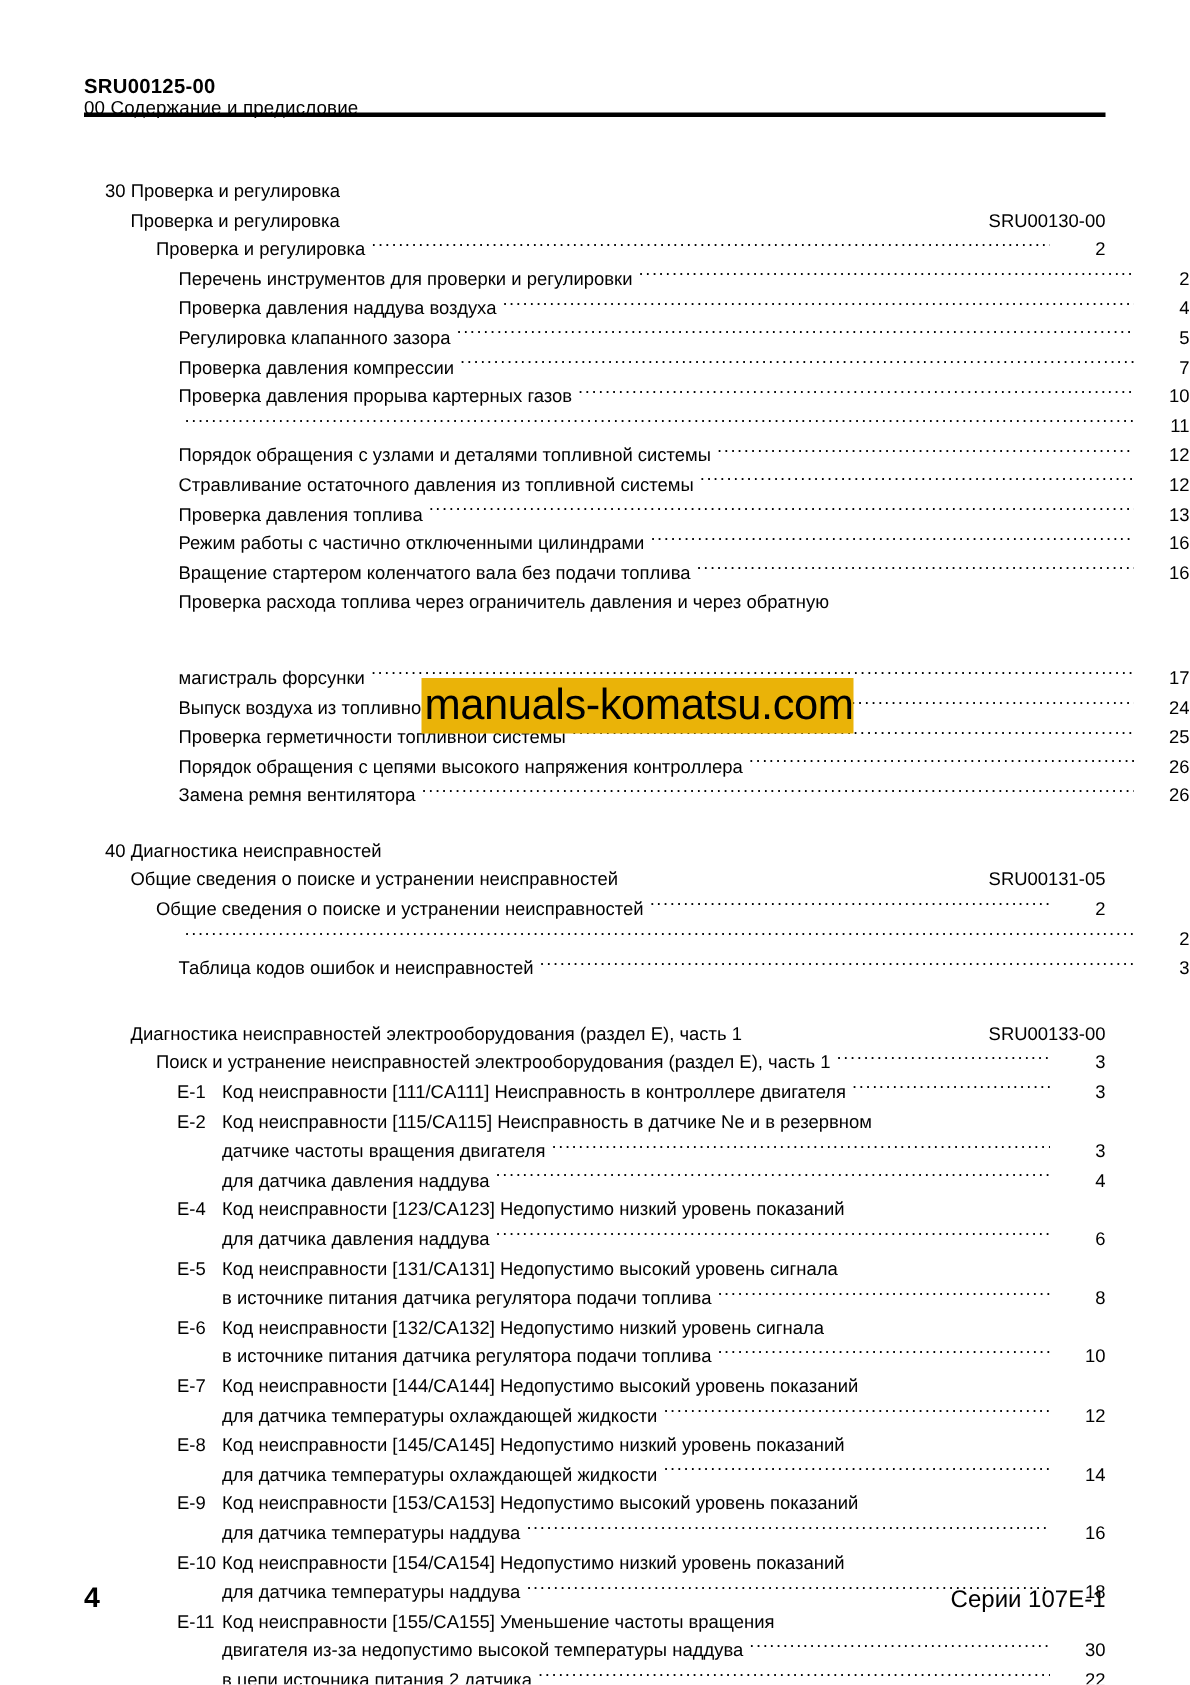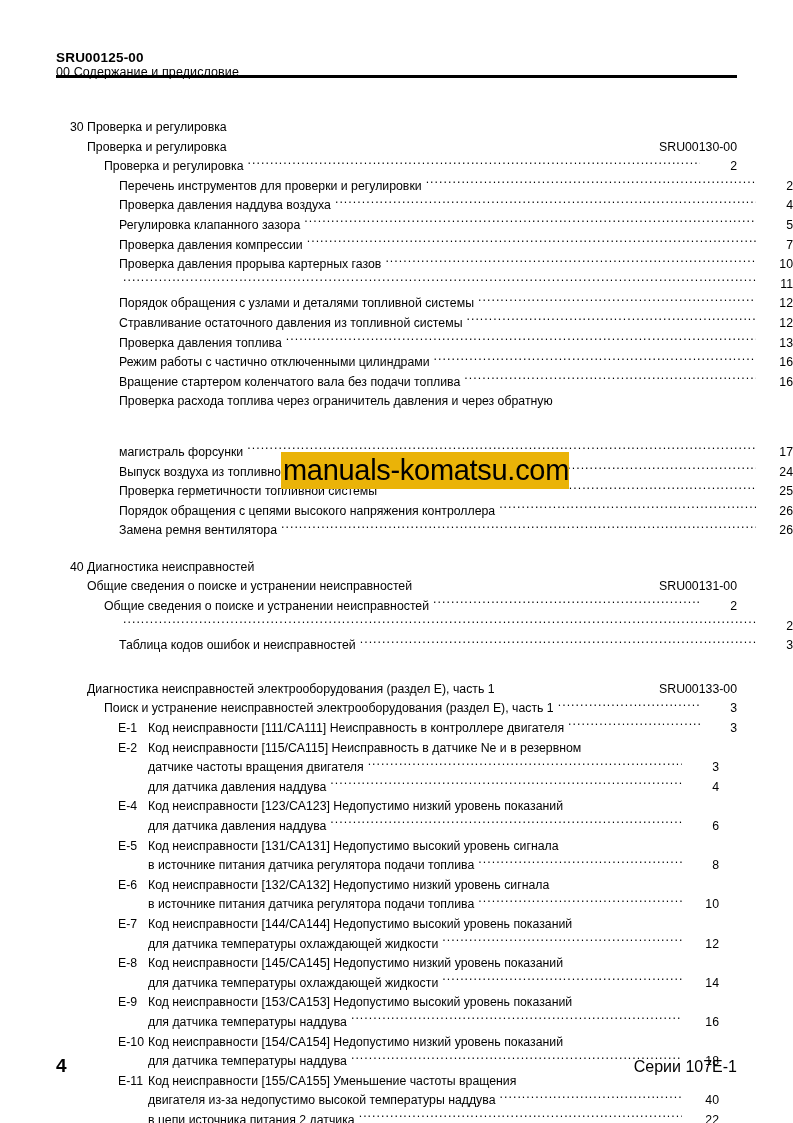--- a/index.html
+++ b/index.html
@@ -191,21 +191,21 @@
   .erow.no-leader .leader::before { content: ""; }
   .erow .pageno {
     flex: 0 0 auto;
     width: 34px;
     text-align: right;
     font-size: 12.3px;
   }
   
   .econt {
     padding-left: 148px;
-    padding-right: 74px;
+    padding-right: 56px;
   }
   .gap-md { height: 17px; }
   .gap-lg { height: 24px; }
 
   
   #watermark {
     position: absolute;
     left: 281px;
     top: 452px;
     font-size: 29px;
@@ -357,21 +357,21 @@
 
     <div class="gap-md"></div>
 
     <div class="section">
       <div class="head-row lv0">
         <span class="htext">40 Диагностика неисправностей</span>
       </div>
       <div class="head-row lv1">
         <span class="htext">Общие сведения о поиске и устранении неисправностей</span>
         <span class="hfill"></span>
-        <span class="hcode">SRU00131-00</span>
+        <span class="hcode">SRU00131-05</span>
       </div>
 
       <div class="entry lv2">
         <span class="etitle">Общие сведения о поиске и устранении неисправностей</span>
         <span class="leader"></span>
         <span class="pageno">2</span>
       </div>
       <div class="entry lv3">
         <span class="leader"></span>
         <span class="pageno">2</span>
@@ -509,21 +509,21 @@
 
       <div class="erow no-leader">
         <span class="ecode">E-11</span>
         <span class="etext">Код неисправности [155/CA155] Уменьшение частоты вращения</span>
         <span class="leader"></span>
         <span class="pageno"></span>
       </div>
       <div class="erow econt">
         <span class="etext">двигателя из-за недопустимо высокой температуры наддува</span>
         <span class="leader"></span>
-        <span class="pageno">40</span>
+        <span class="pageno">30</span>
       </div>
 
       <div class="erow econt">
         <span class="etext">в цепи источника питания 2 датчика</span>
         <span class="leader"></span>
         <span class="pageno">22</span>
       </div>
 
     </div>
   </div>

